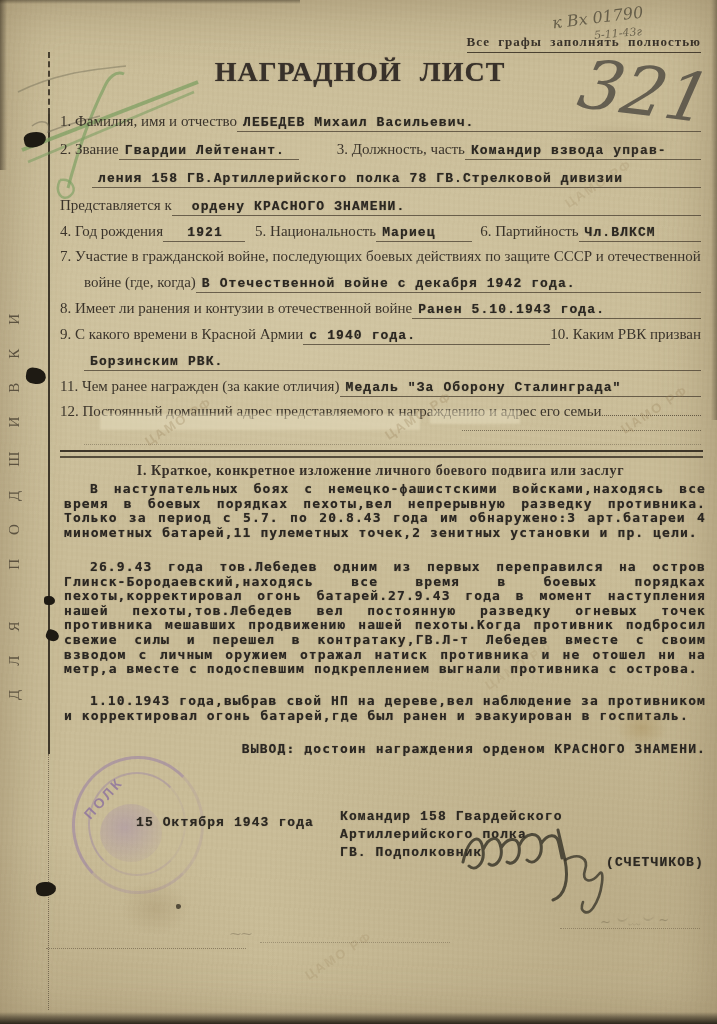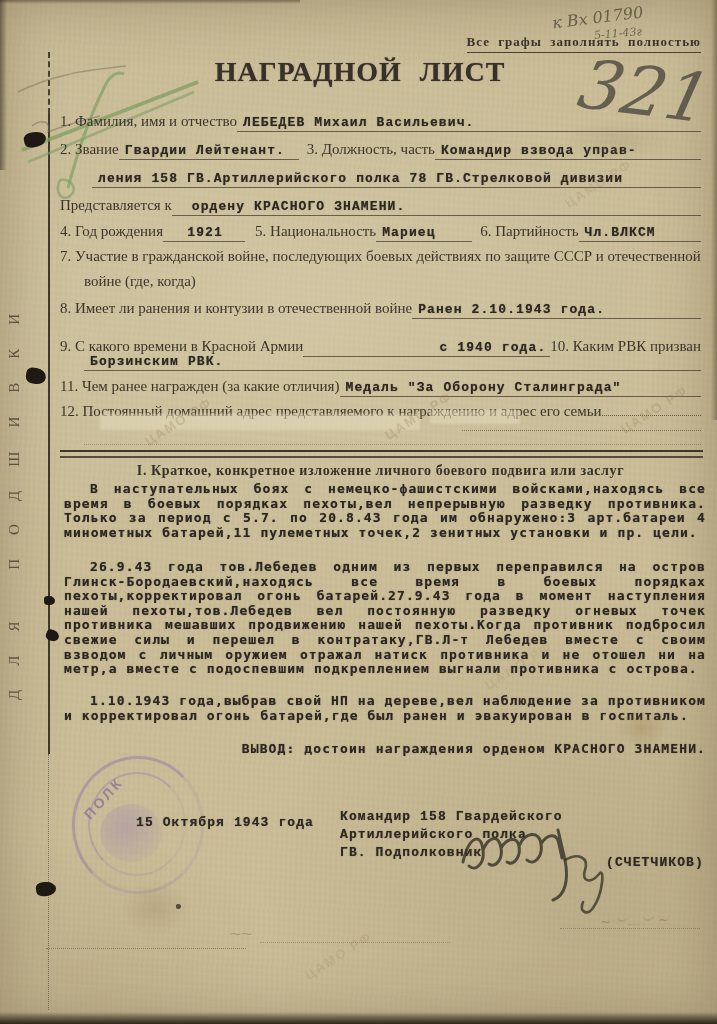--- a/index.html
+++ b/index.html
@@ -129,21 +129,21 @@
   <div class="pencil-321">321</div>
 
   <div class="row" style="top:112px">
     <span class="lbl">1.  Фамилия, имя и отчество</span>
     <span class="val grow"><span class="typed">ЛЕБЕДЕВ  Михаил Васильевич.</span></span>
   </div>
 
   <div class="row" style="top:140px">
     <span class="lbl">2.  Звание</span>
     <span class="val" style="min-width:170px"><span class="typed">Гвардии Лейтенант.</span></span>
-    <span class="lbl" style="margin-left:8px">3. Должность, часть</span>
+    <span class="lbl" style="margin-left:38px">3. Должность, часть</span>
     <span class="val grow"><span class="typed">Командир взвода управ-</span></span>
   </div>
 
   <div class="row" style="top:168px; left:92px">
     <span class="val grow"><span class="typed">ления 158 ГВ.Артиллерийского полка 78 ГВ.Стрелковой дивизии</span></span>
   </div>
 
   <div class="row" style="top:196px">
     <span class="lbl">Представляется к</span>
     <span class="val grow"><span class="typed" style="margin-left:14px">ордену КРАСНОГО  ЗНАМЕНИ.</span></span>
@@ -156,30 +156,31 @@
     <span class="val" style="min-width:86px"><span class="typed">Мариец</span></span>
     <span class="lbl" style="margin-left:8px">6. Партийность</span>
     <span class="val grow"><span class="typed">Чл.ВЛКСМ</span></span>
   </div>
 
   <div class="row" style="top:248px">
     <span class="lbl">7.  Участие в гражданской войне, последующих боевых действиях по защите СССР и отечественной</span>
   </div>
   <div class="row" style="top:273px; left:84px">
     <span class="lbl">войне (где, когда)</span>
+    <span class="val grow"><span class="typed">В Отечественной войне с декабря 1942 года.</span></span>
   </div>
 
   <div class="row" style="top:299px">
     <span class="lbl">8.  Имеет ли ранения и контузии в отечественной войне</span>
-    <span class="val grow"><span class="typed">Ранен 2.10.1943 года.</span></span>
-  </div>
-
-  <div class="row" style="top:337px">
+    <span class="val grow"><span class="typed">Ранен 5.10.1943 года.</span></span>
+  </div>
+
+  <div class="row" style="top:325px">
     <span class="lbl">9.  С какого времени в Красной Армии</span>
-    <span class="val grow" style="text-align:right"><span class="typed">с 1940 года.</span></span>
+    <span class="val grow" style="text-align:left"><span class="typed">с 1940 года.</span></span>
     <span class="lbl">10. Каким РВК призван</span>
   </div>
   <div class="row" style="top:351px; left:84px">
     <span class="val grow"><span class="typed">Борзинским РВК.</span></span>
   </div>
 
   <div class="row" style="top:377px">
     <span class="lbl">11.  Чем ранее награжден (за какие отличия)</span>
     <span class="val grow"><span class="typed">Медаль "За Оборону  Сталинграда"</span></span>
   </div>

